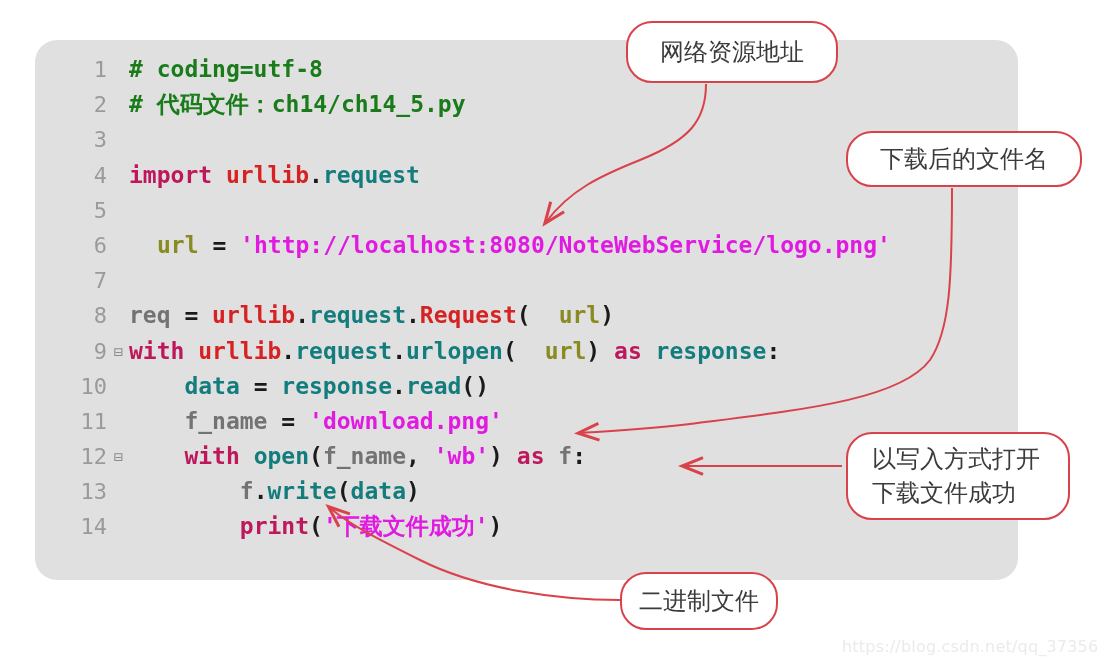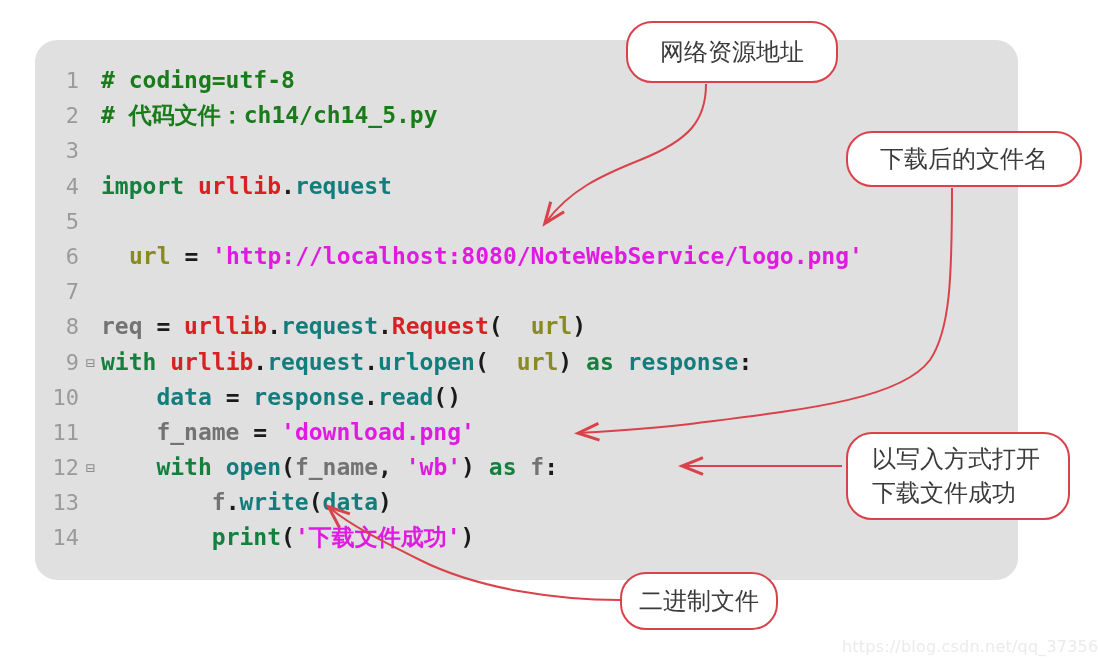--- a/index.html
+++ b/index.html
@@ -26,27 +26,28 @@
     width: 983px;
     height: 540px;
     background: #e0e0e0;
     border-radius: 22px;
     z-index: 1;
   }
 
   #code-lines {
     position: absolute;
     left: 0;
-    top: 23px;
+    top: 12px;
     width: 100%;
     font-family: "DejaVu Sans Mono", "Liberation Mono", monospace;
     font-size: 23px;
     line-height: 35.2px;
     white-space: pre;
     font-weight: bold;
+    padding-left: 28px;
   }
 
   .code-line {
     display: block;
     height: 35.2px;
     position: relative;
   }
 
   .lnum {
     display: inline-block;
@@ -64,21 +65,21 @@
     font-weight: normal;
     font-size: 15px;
     vertical-align: 2px;
   }
   .fold.empty { color: transparent; }
 
   .ctext { display: inline-block; }
 
   
   .t-comment  { color: #1a7b1a; }
-  .t-keyword  { color: #15803d; }
+  .t-keyword  { color: #be185d; }
   .t-module   { color: #d62222; }
   .t-attr     { color: #137c7c; }
   .t-string   { color: #e01ae0; }
   .t-plain    { color: #737373; }
   .t-var      { color: #8a8a22; margin-left: 28px; }
   .t-builtin  { color: #137c7c; }
   .t-punct    { color: #1a1a1a; }
 
   
   .callout {

